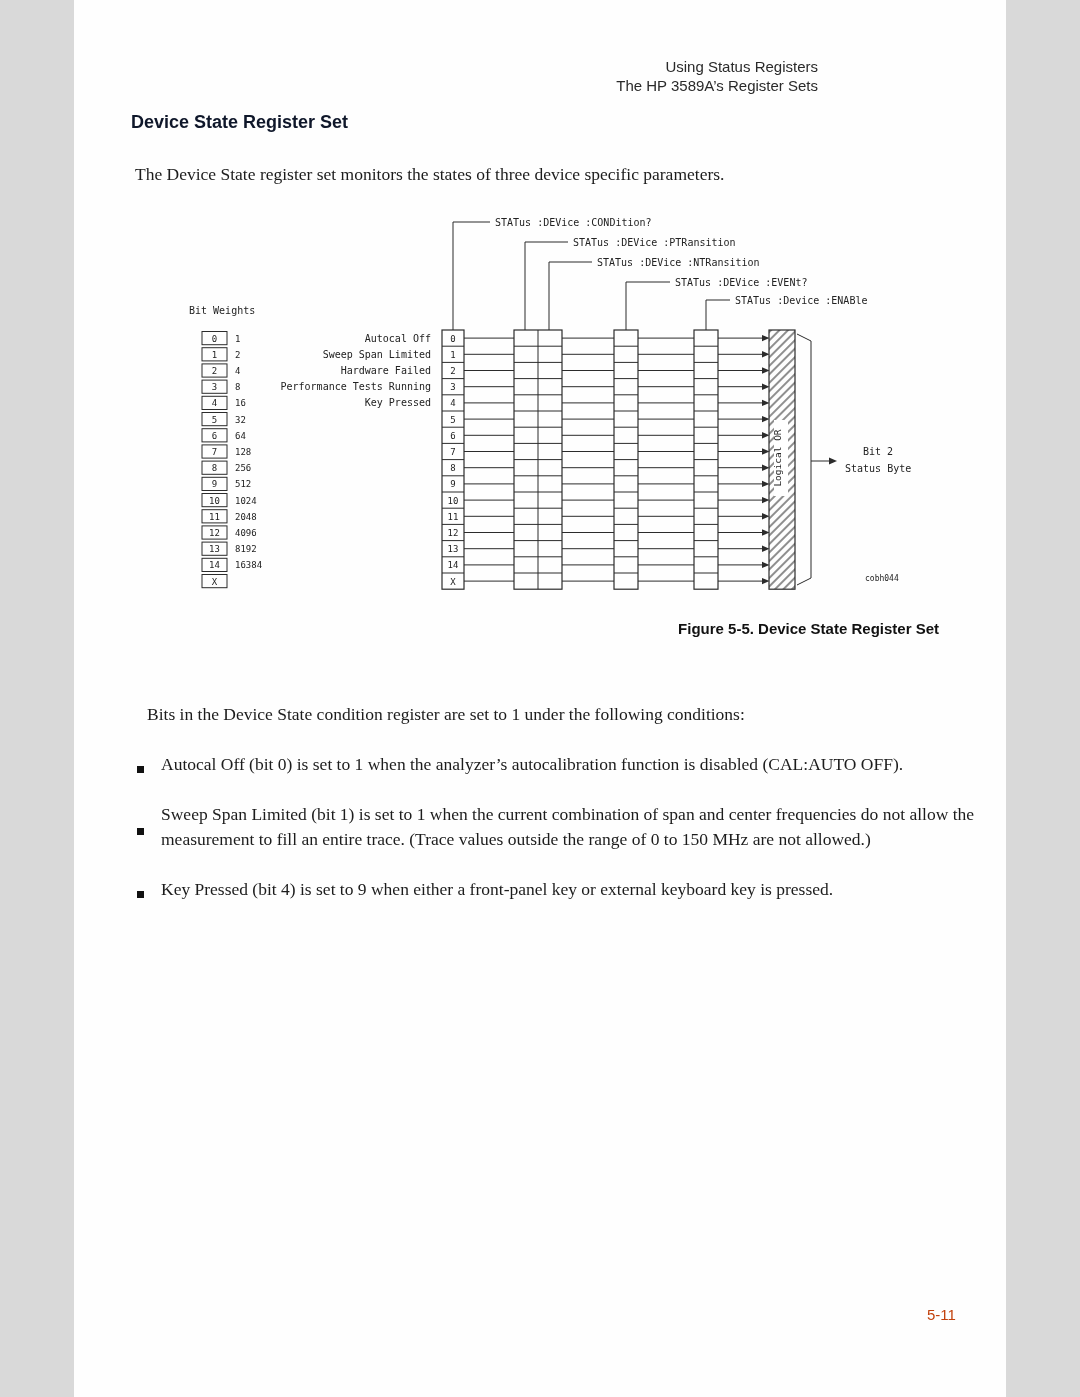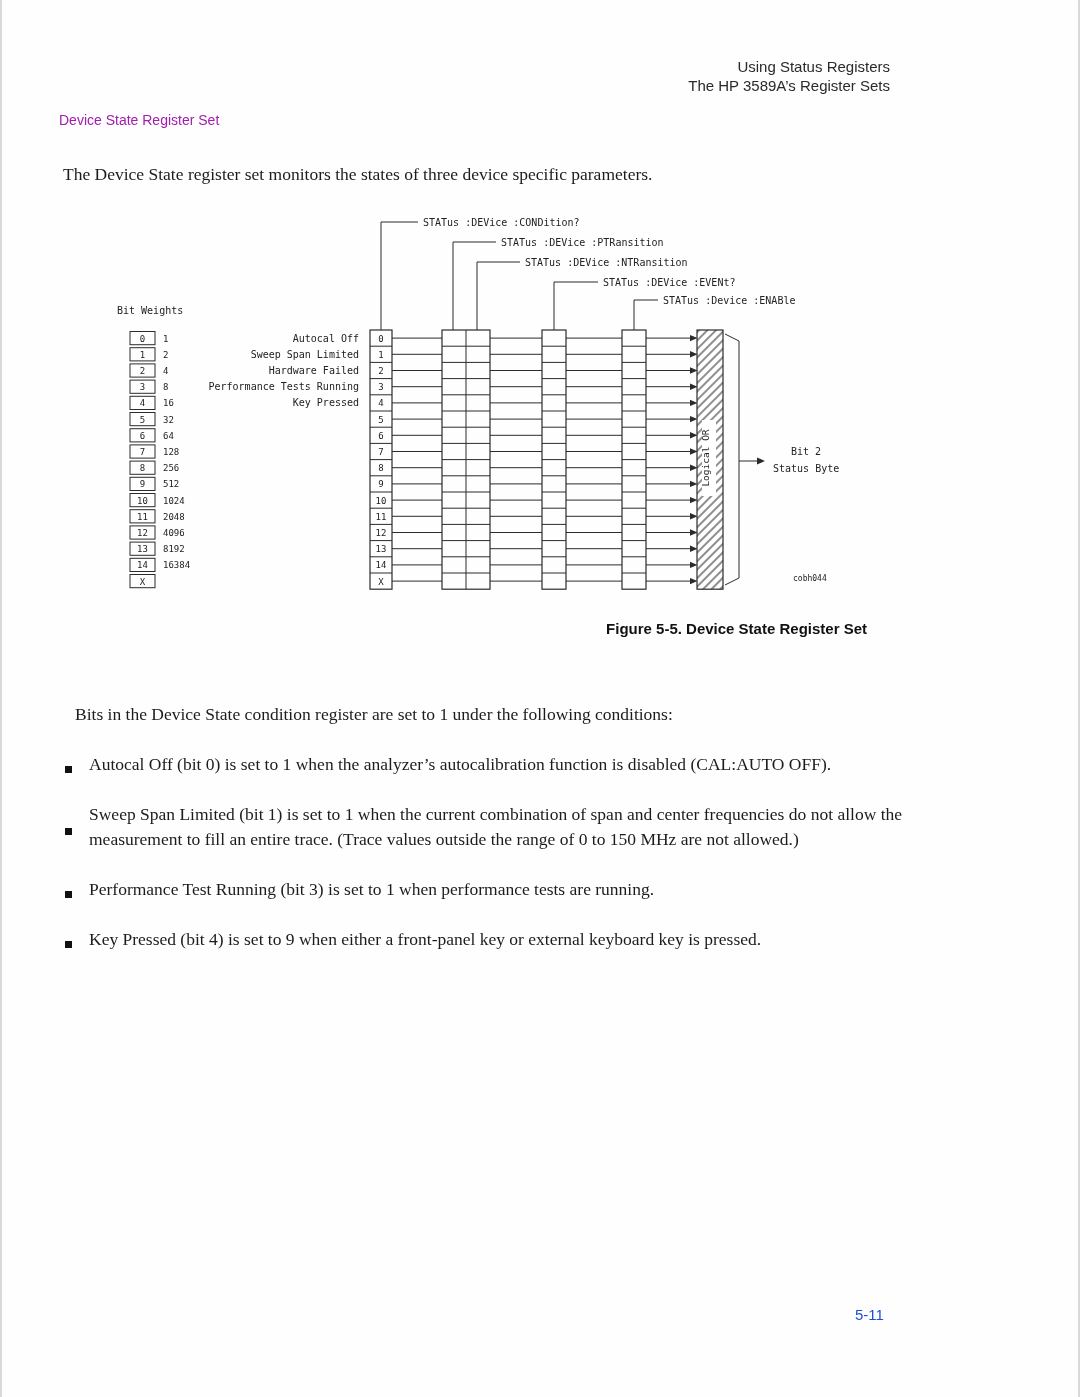--- a/index.html
+++ b/index.html
@@ -1,44 +1,44 @@
 <!DOCTYPE html>
 <html><head>
 <meta charset="utf-8">
 <style>
   html,body{margin:0;padding:0;background:#d9d9d9;}
   .page{
-    position:relative;width:1076px;height:1397px;margin:0 auto;
+    position:relative;width:932px;height:1397px;margin:0 auto;
     background:#fefefe;color:#1c1c1c;
     font-family:"Liberation Serif",serif;overflow:hidden;
   }
   .header-right{
     position:absolute;top:57px;right:188px;text-align:right;
     font-family:"Liberation Sans",sans-serif;font-size:15px;line-height:19px;color:#2a2a2a;
   }
   .section-title{
     position:absolute;left:57px;top:112px;margin:0;
-    font-family:"Liberation Sans",sans-serif;font-size:14px;font-weight:normal;color:#a21caf;
+    font-family:"Liberation Sans",sans-serif;font-size:18px;font-weight:bold;color:#0f172a;
   }
   .intro{position:absolute;left:57px;top:160px;margin:4px;font-size:17.5px;}
   .figure-area{position:absolute;left:105px;top:208px;width:760px;}
   #diagram{display:block;}
   #diagram text{font-family:"DejaVu Sans Mono",monospace;fill:#222;}
   .caption{
     margin-top:12px;text-align:right;
     font-family:"Liberation Sans",sans-serif;font-size:15px;font-weight:bold;color:#111;
   }
   .body-block{position:absolute;left:57px;top:686px;width:862px;font-size:17.5px;line-height:25px;}
   .body-block p{margin:16px;}
   .bullet{display:flex;margin-top:25px;align-items:center;}
   .bullet .sq{flex:none;width:7px;height:7px;background:#111;margin:9px 17px 0 6px;}
   .closing{margin-top:22px;}
   .page-number{
     position:absolute;left:853px;top:1306px;
-    font-family:"Liberation Sans",sans-serif;font-size:15px;color:#1d4ed8;
+    font-family:"Liberation Sans",sans-serif;font-size:15px;color:#c2410c;
   }
 </style>
 </head>
 <body>
 
 <div class="page">
 
   <div class="header-right">
     <div>Using Status Registers</div>
     <div>The HP 3589A’s Register Sets</div>
@@ -315,24 +315,20 @@
     <div class="bullet">
       <span class="sq"></span>
       <span>Autocal Off (bit 0) is set to 1 when the analyzer’s autocalibration function is disabled (CAL:AUTO OFF).</span>
     </div>
     <div class="bullet">
       <span class="sq"></span>
       <span>Sweep Span Limited (bit 1) is set to 1 when the current combination of span and center frequencies do not allow the measurement to fill an entire trace.  (Trace values outside the range of 0 to 150 MHz are not allowed.)</span>
     </div>
     <div class="bullet">
       <span class="sq"></span>
-      <span>Performance Test Running (bit 3) is set to 1 when performance tests are running.</span>
-    </div>
-    <div class="bullet">
-      <span class="sq"></span>
       <span>Key Pressed (bit 4) is set to 9 when either a front-panel key or external keyboard key is pressed.</span>
     </div>
 
   </div>
 
   <div class="page-number">5-11</div>
 
 </div>
 
 </body></html>

